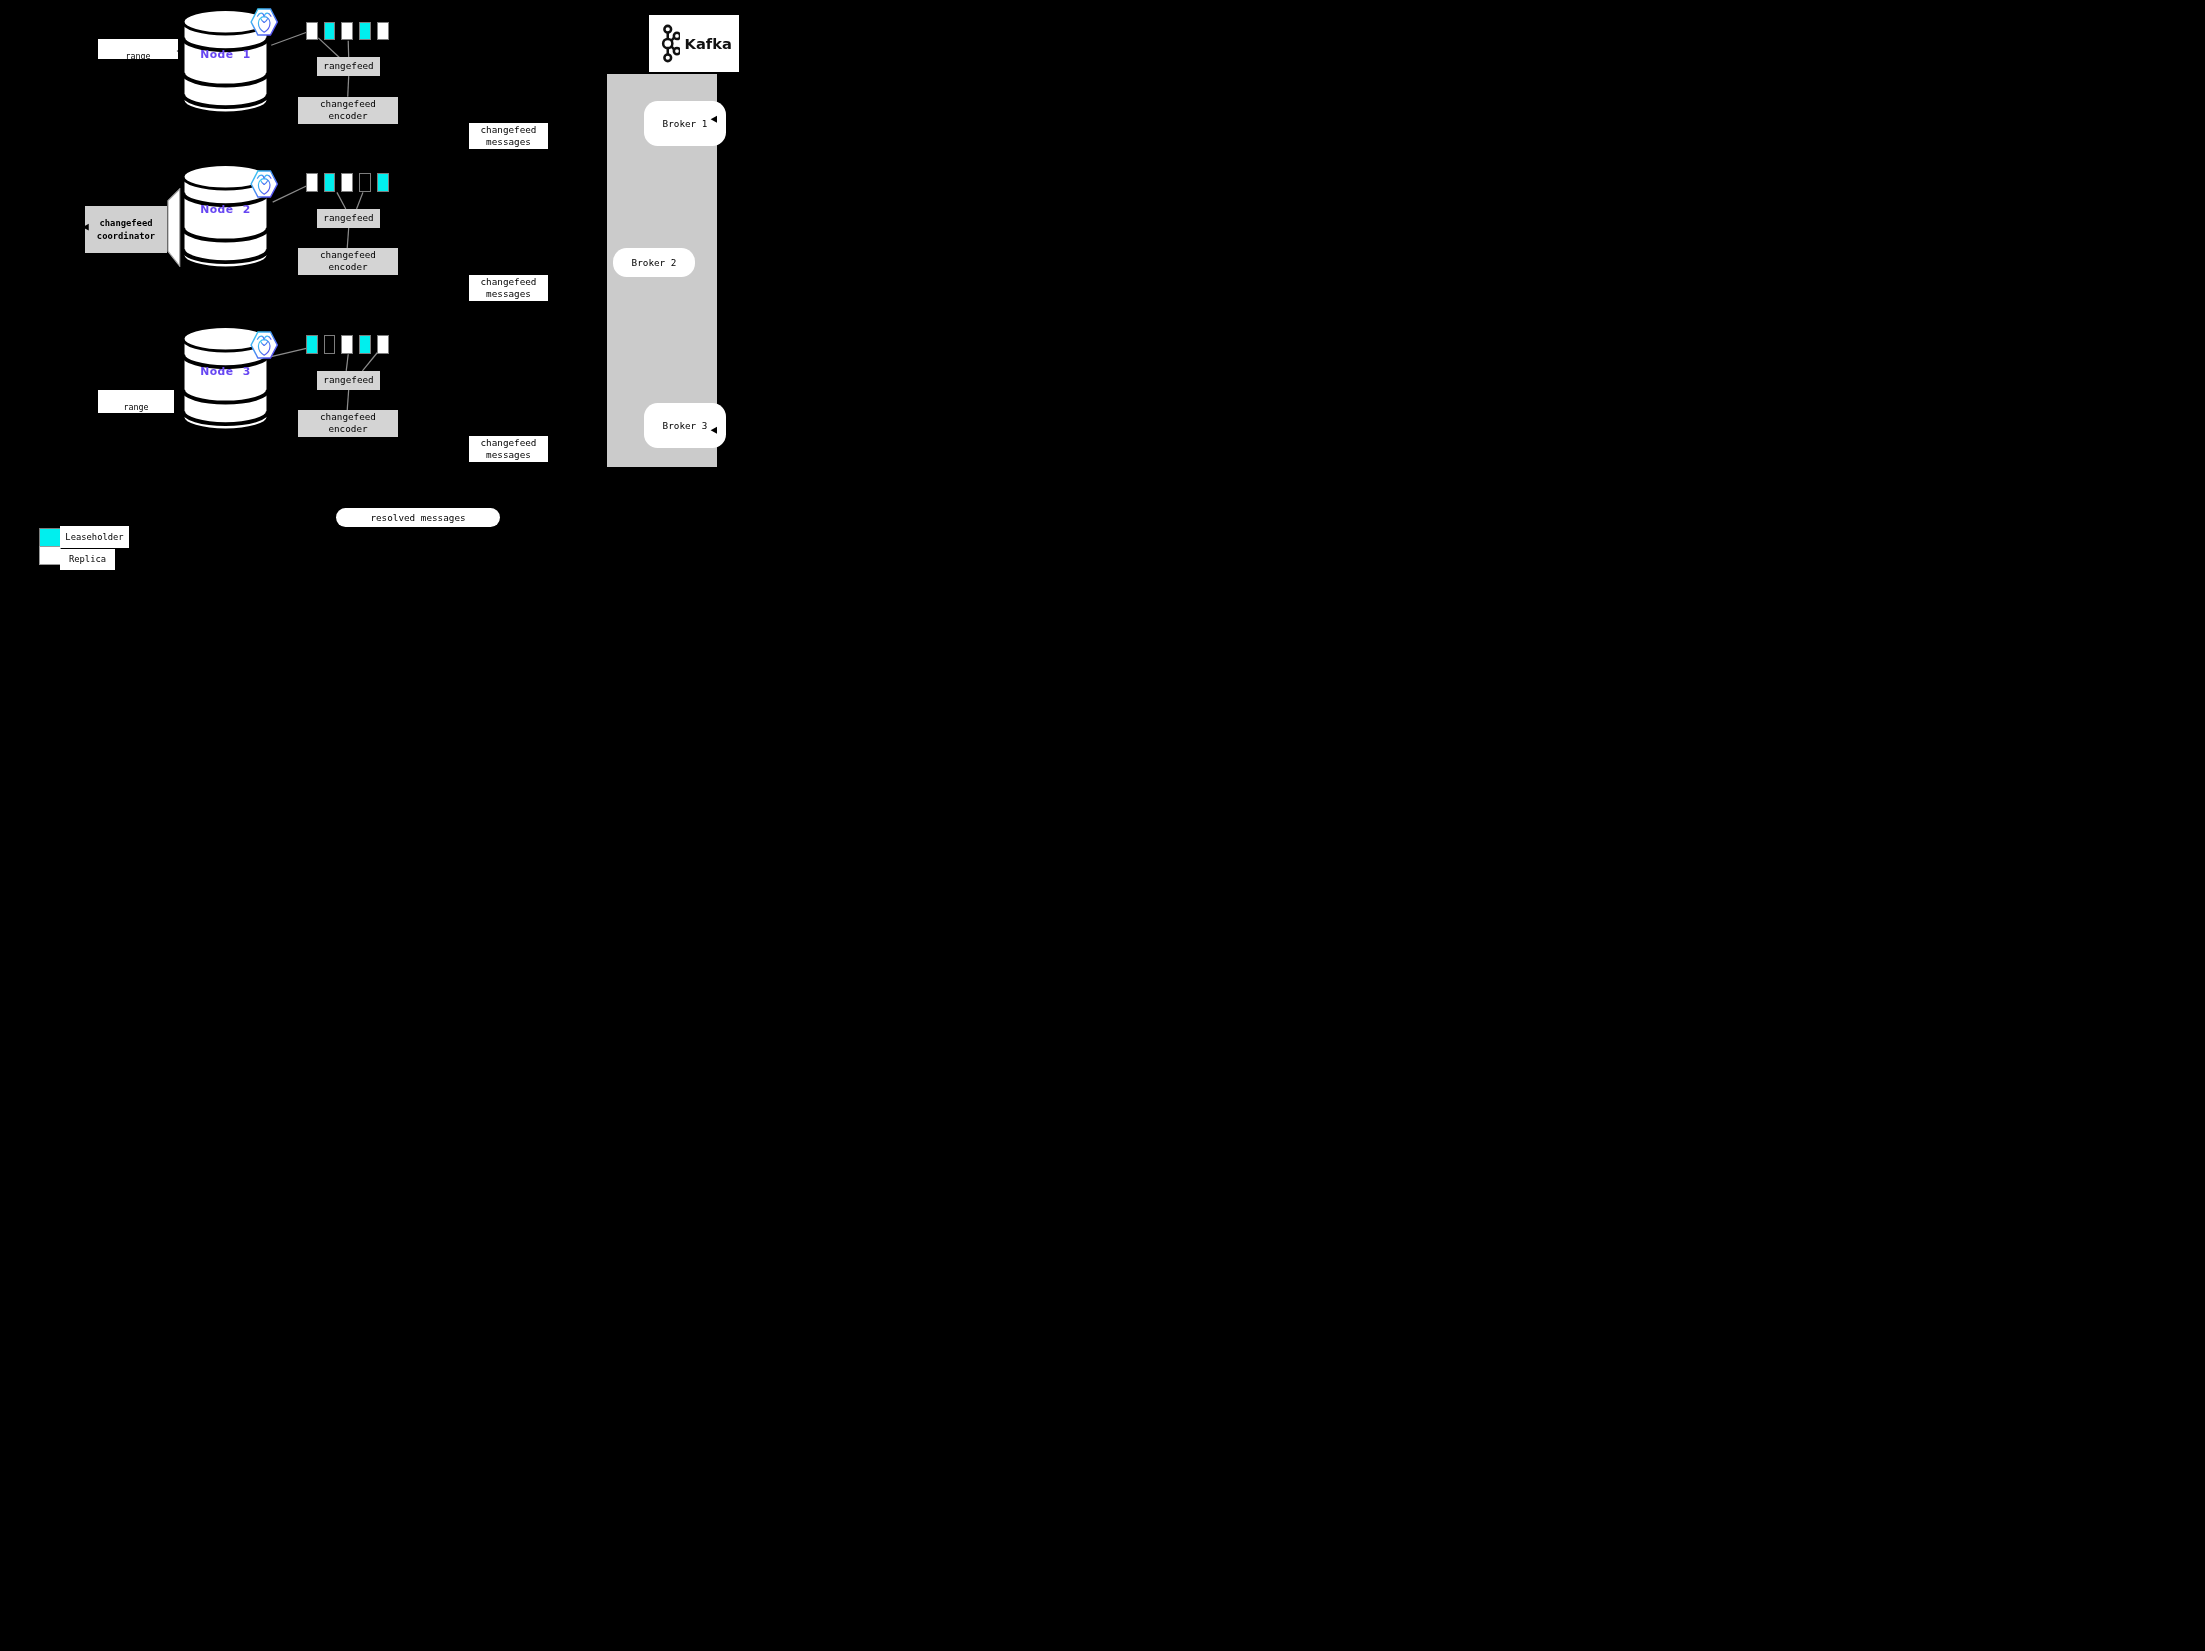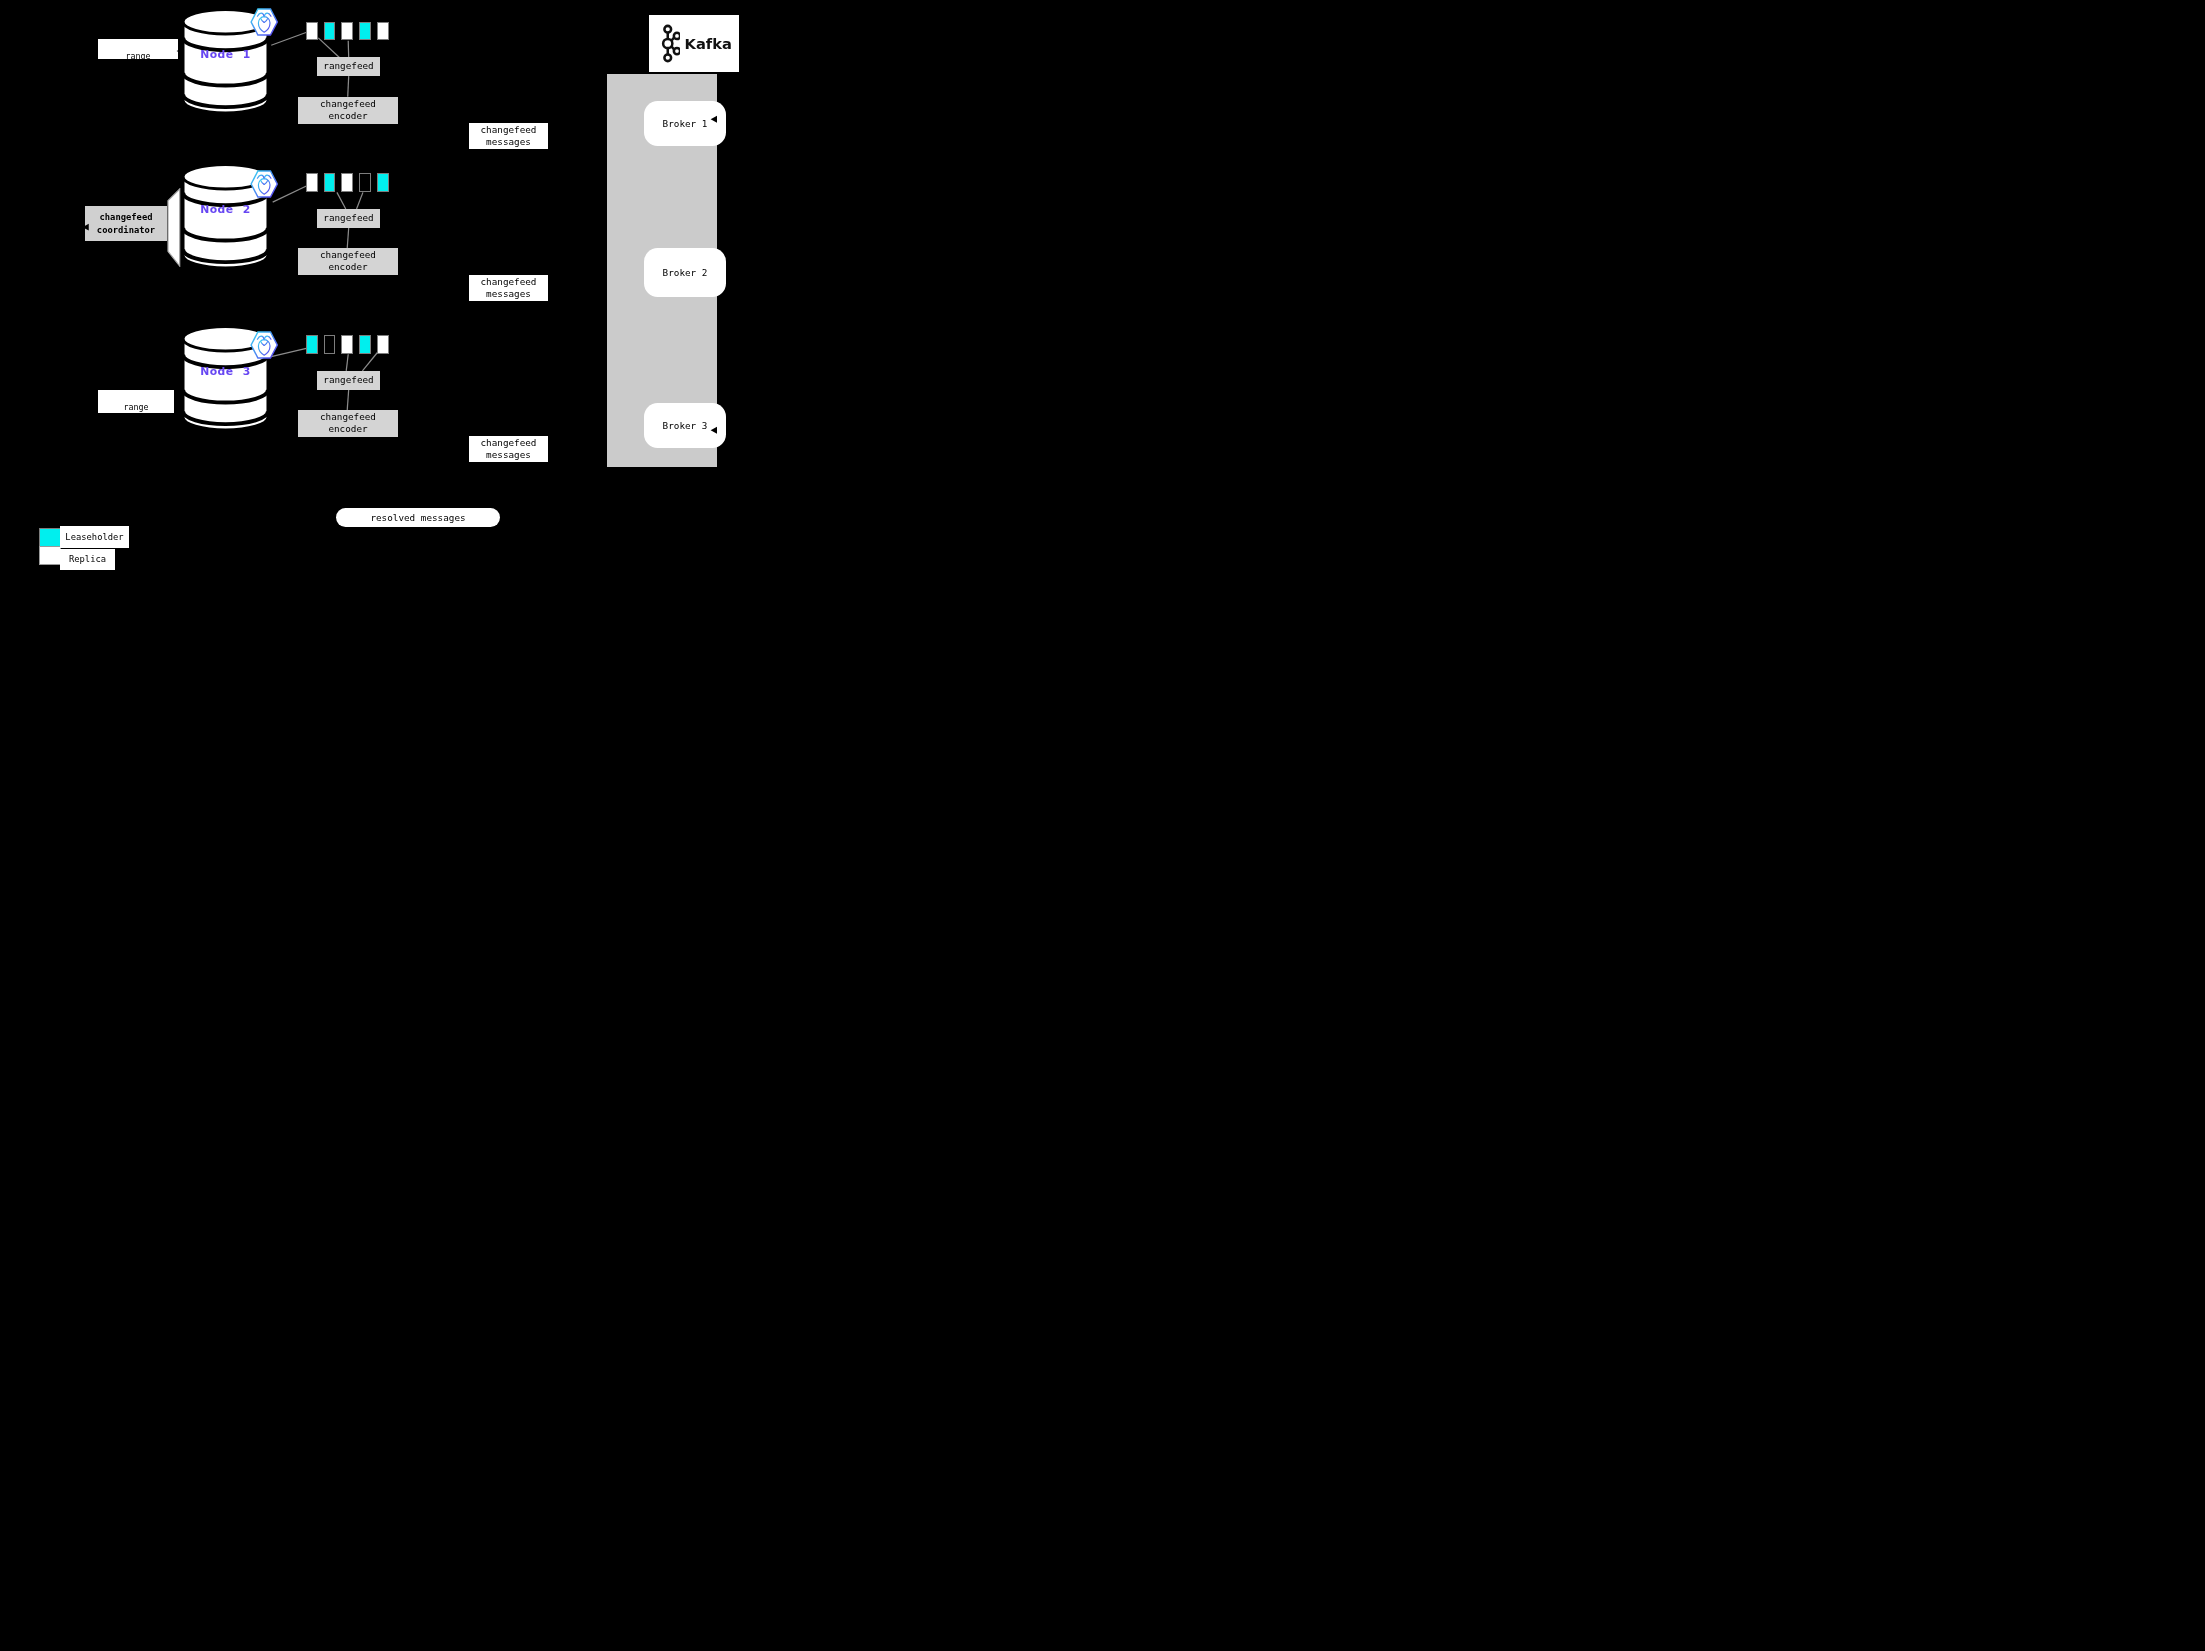--- a/index.html
+++ b/index.html
@@ -134,21 +134,21 @@
       <div class="sq" style="background: rgb(0, 239, 238);"></div>
     </div>
   <div class="abs mid gbox" style="left:317px;top:209px;width:63px;height:18.6px;">rangefeed</div>
   <div class="abs mid gbox" style="left:298px;top:248px;width:100px;height:26.5px;">changefeed encoder</div>
 
   <div class="abs mid" style="left:167px;top:188px;">
     <svg width="13.7" height="79" viewBox="0 0 28 162">
       <polygon points="2,26 26,2 26,160 2,130" fill="#fff" stroke="#a8a8a8" stroke-width="2.5"></polygon>
     </svg>
   </div>
-  <div class="abs mid coord" style="left:85px;top:206px;width:82px;height:35px;">changefeed coordinator</div>
+  <div class="abs mid coord" style="left:85px;top:206px;width:82px;height:47px;">changefeed coordinator</div>
 
   <div class="abs mid" style="left:180px;top:324px;width:91px;height:107px;">
     <svg width="91" height="107" viewBox="0 0 185 218">
       <path d="M6,30 L6,190 A86.5,26 0 0 0 179,190 L179,30" fill="#fff" stroke="#000" stroke-width="6"></path>
       <path d="M6,178 A86.5,26 0 0 0 179,178" fill="none" stroke="#000" stroke-width="8"></path>
       <path d="M6,134 A86.5,26 0 0 0 179,134" fill="none" stroke="#000" stroke-width="8"></path>
       <path d="M6,62  A86.5,26 0 0 0 179,62" fill="none" stroke="#000" stroke-width="8"></path>
       <ellipse cx="92.5" cy="30" rx="86.5" ry="25" fill="#fff" stroke="#000" stroke-width="6"></ellipse>
     </svg>
     <div class="abs node-label" style="left:0;top:41px;width:91px;">Node 3</div>
@@ -202,21 +202,21 @@
           <line x1="28" y1="20" x2="28" y2="35"></line>
             <line x1="28" y1="57" x2="28" y2="72"></line>
           <line x1="36" y1="40" x2="43" y2="32"></line>
             <line x1="36" y1="52" x2="43" y2="60"></line>
         </g>
       </svg>
     </span>
     <span class="kafka-text">Kafka</span>
   </div>
   <div class="abs top broker" style="left:619px;top:101px;width:82px;height:45px;">Broker 1</div>
-  <div class="abs top broker" style="left:619px;top:248px;width:82px;height:49px;">Broker 2</div>
+  <div class="abs top broker" style="left:588px;top:248px;width:82px;height:29px;">Broker 2</div>
   <div class="abs top broker" style="left:619px;top:403px;width:82px;height:45px;">Broker 3</div>
 
   <svg class="abs top" style="left:0;top:0;pointer-events:none;" width="769" height="576" viewBox="0 0 1568 1174">
     <polygon points="360,104 374,97 374,111" fill="#000"></polygon>
     <polygon points="168,463 181,456 181,470" fill="#000"></polygon>
     <polygon points="1449,243 1462,236 1462,250" fill="#000"></polygon>
     <polygon points="1449,877 1462,870 1462,884" fill="#000"></polygon>
   </svg>
 
   <div class="abs mid" style="left:39px;top:528px;width:21.6px;height:18.6px;border:1.5px solid #7d7d7d;background:#00efee;"></div>

